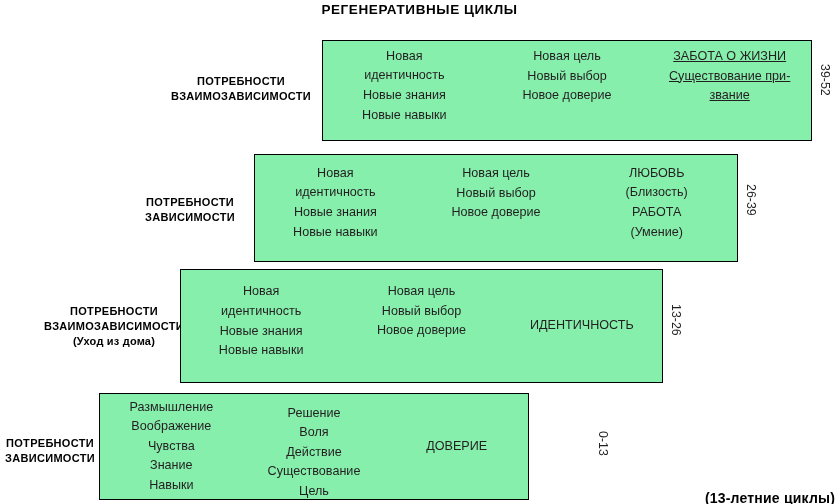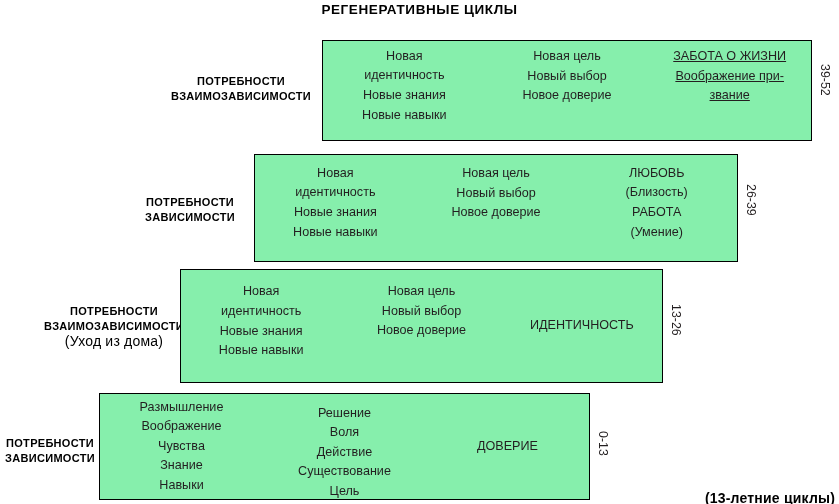--- a/index.html
+++ b/index.html
@@ -76,22 +76,22 @@
     position: absolute;
     text-align: center;
     font-size: 11px;
     font-weight: bold;
     line-height: 15px;
     letter-spacing: 0.3px;
     color: #000;
   }
   .row-label .sub {
     display: block;
-    font-size: 14px;
-    font-weight: normal;
+    font-size: 11px;
+    font-weight: bold;
     letter-spacing: 0.2px;
   }
   .row-label .ln { display: block; white-space: nowrap; }
 
   
   .age {
     position: absolute;
     font-size: 12.4px;
     color: #231f20;
     white-space: nowrap;
@@ -132,21 +132,21 @@
         <span class="ln">Новые знания</span>
         <span class="ln">Новые навыки</span>
       </div>
       <div class="col">
         <span class="ln">Новая цель</span>
         <span class="ln">Новый выбор</span>
         <span class="ln">Новое доверие</span>
       </div>
       <div class="col">
         <span class="ln">ЗАБОТА О ЖИЗНИ</span>
-        <span class="ln">Воображение при-</span>
+        <span class="ln">Существование при-</span>
         <span class="ln">звание</span>
       </div>
     </div>
   </div>
 
   <div class="age" style="left:832px; top:60px;">39-52</div>
 
   <div class="row-label" style="left:118px; top:191px; width:144px;">
     <span class="ln">ПОТРЕБНОСТИ</span>
     <span class="ln">ЗАВИСИМОСТИ</span>
@@ -201,21 +201,21 @@
     </div>
   </div>
 
   <div class="age" style="left:683px; top:300px;">13-26</div>
 
   <div class="row-label" style="left:0px; top:432px; width:100px;">
     <span class="ln">ПОТРЕБНОСТИ</span>
     <span class="ln">ЗАВИСИМОСТИ</span>
   </div>
 
-  <div class="cycle-box box4" style="left:99px; top:389px; width:491px; height:107px;">
+  <div class="cycle-box box4" style="left:99px; top:389px; width:430px; height:107px;">
     <div class="cols">
       <div class="col">
         <span class="ln">Размышление</span>
         <span class="ln">Воображение</span>
         <span class="ln">Чувства</span>
         <span class="ln">Знание</span>
         <span class="ln">Навыки</span>
       </div>
       <div class="col">
         <span class="ln">Решение</span>

